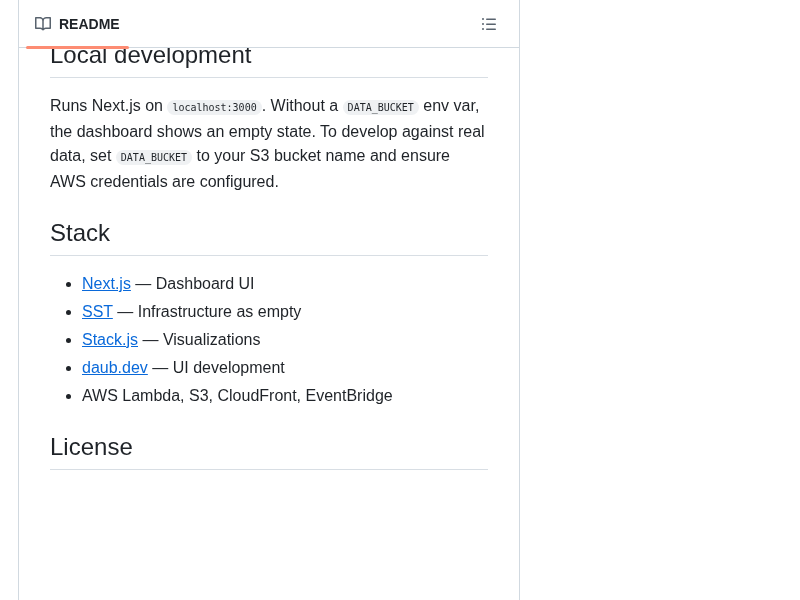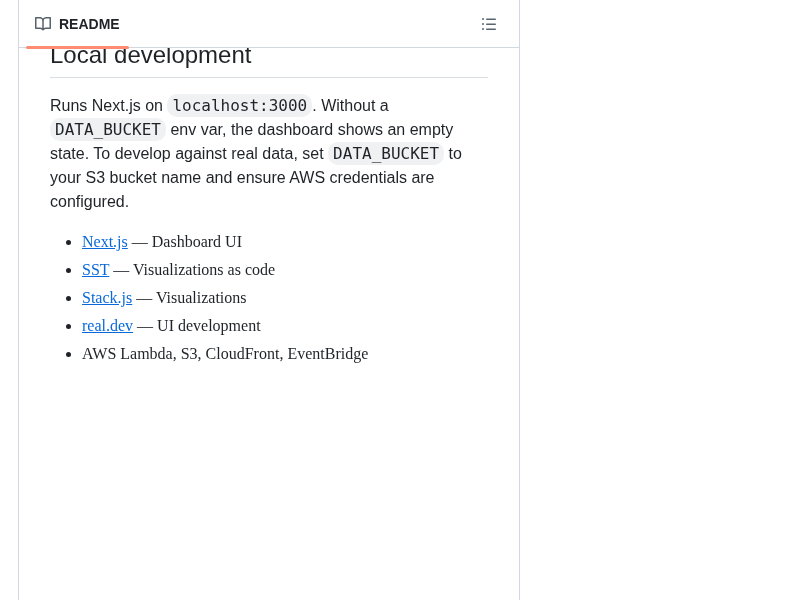--- a/index.html
+++ b/index.html
@@ -113,32 +113,31 @@
     cursor: pointer;
     padding: 0;
   }
   .md-p {
     font-size: 16px;
     line-height: 24px;
     margin: 0 0 16px;
   }
   .inline-code {
     font-family: "DejaVu Sans Mono", monospace;
-    font-size: 16px;
+    font-size: 10px;
     background: var(--inline-code-bg);
     padding: 2px 5px;
     border-radius: 10px;
     white-space: nowrap;
   }
   .md-ul {
     margin: 0 0 16px;
     padding-left: 2em;
     font-size: 16px;
     line-height: 24px;
-    font-family: Liberation Serif, serif;
   }
   .md-ul li + li { margin-top: 4px; }
   .md-ul a {
     color: var(--link);
     text-decoration: underline;
     cursor: pointer;
   }
   .octicon svg { display: block; }
 </style>
 </head>
@@ -164,25 +163,27 @@
       </span>
     </button>
   </div>
 
   <div class="panel-body">
     <h2 class="md-h first">Local development</h2>
 
 
     <p class="md-p" id="intro-paragraph"><span>Runs Next.js on </span><code class="inline-code">localhost:3000</code><span>. Without a </span><code class="inline-code">DATA_BUCKET</code><span> env var, the dashboard shows an empty state. To develop against real data, set </span><code class="inline-code">DATA_BUCKET</code><span> to your S3 bucket name and ensure AWS credentials are configured.</span></p>
 
+    <h2 class="md-h">Stack</h2>
 
     <ul class="md-ul" id="stack-list">
         <li><a href="#">Next.js</a><span> — Dashboard UI</span></li>
-        <li><a href="#">SST</a><span> — Visualizations as code</span></li>
+        <li><a href="#">SST</a><span> — Infrastructure as empty</span></li>
         <li><a href="#">Stack.js</a><span> — Visualizations</span></li>
-        <li><a href="#">real.dev</a><span> — UI development</span></li>
+        <li><a href="#">daub.dev</a><span> — UI development</span></li>
         <li><span>AWS Lambda, S3, CloudFront, EventBridge</span></li>
       </ul>
 
+    <h2 class="md-h">License</h2>
 
   </div>
 
 </div>
 
 </body></html>

